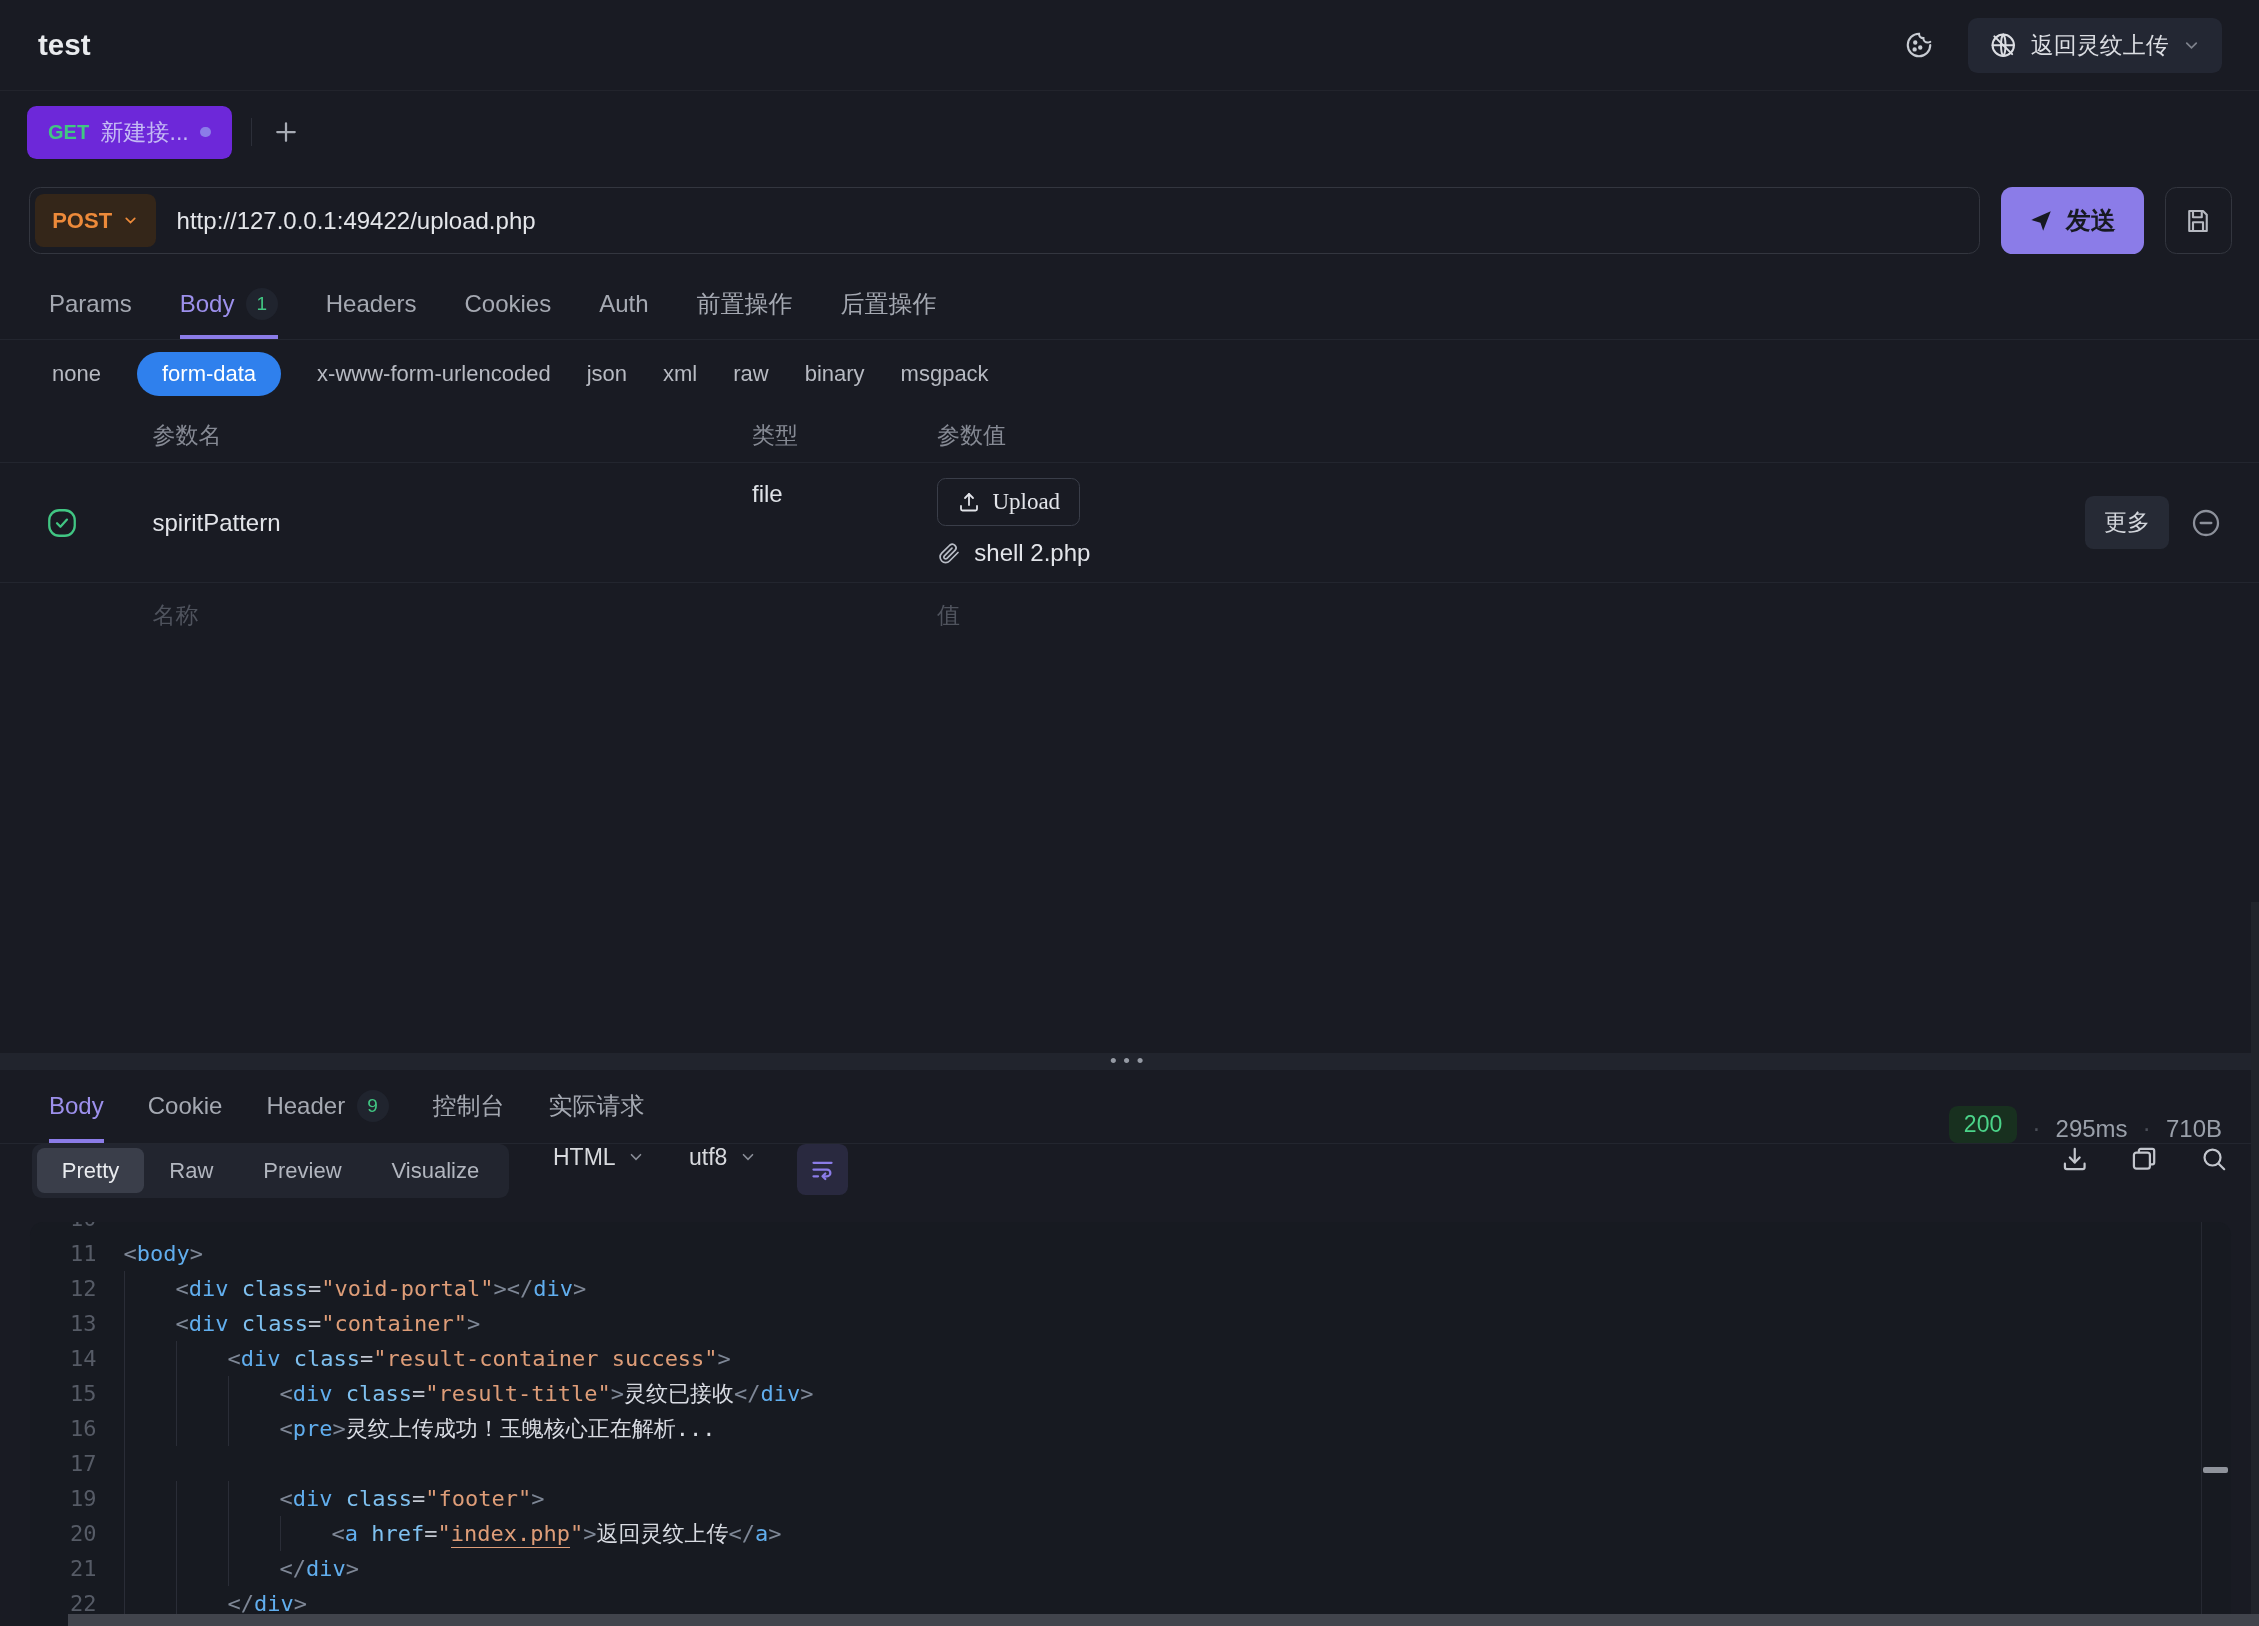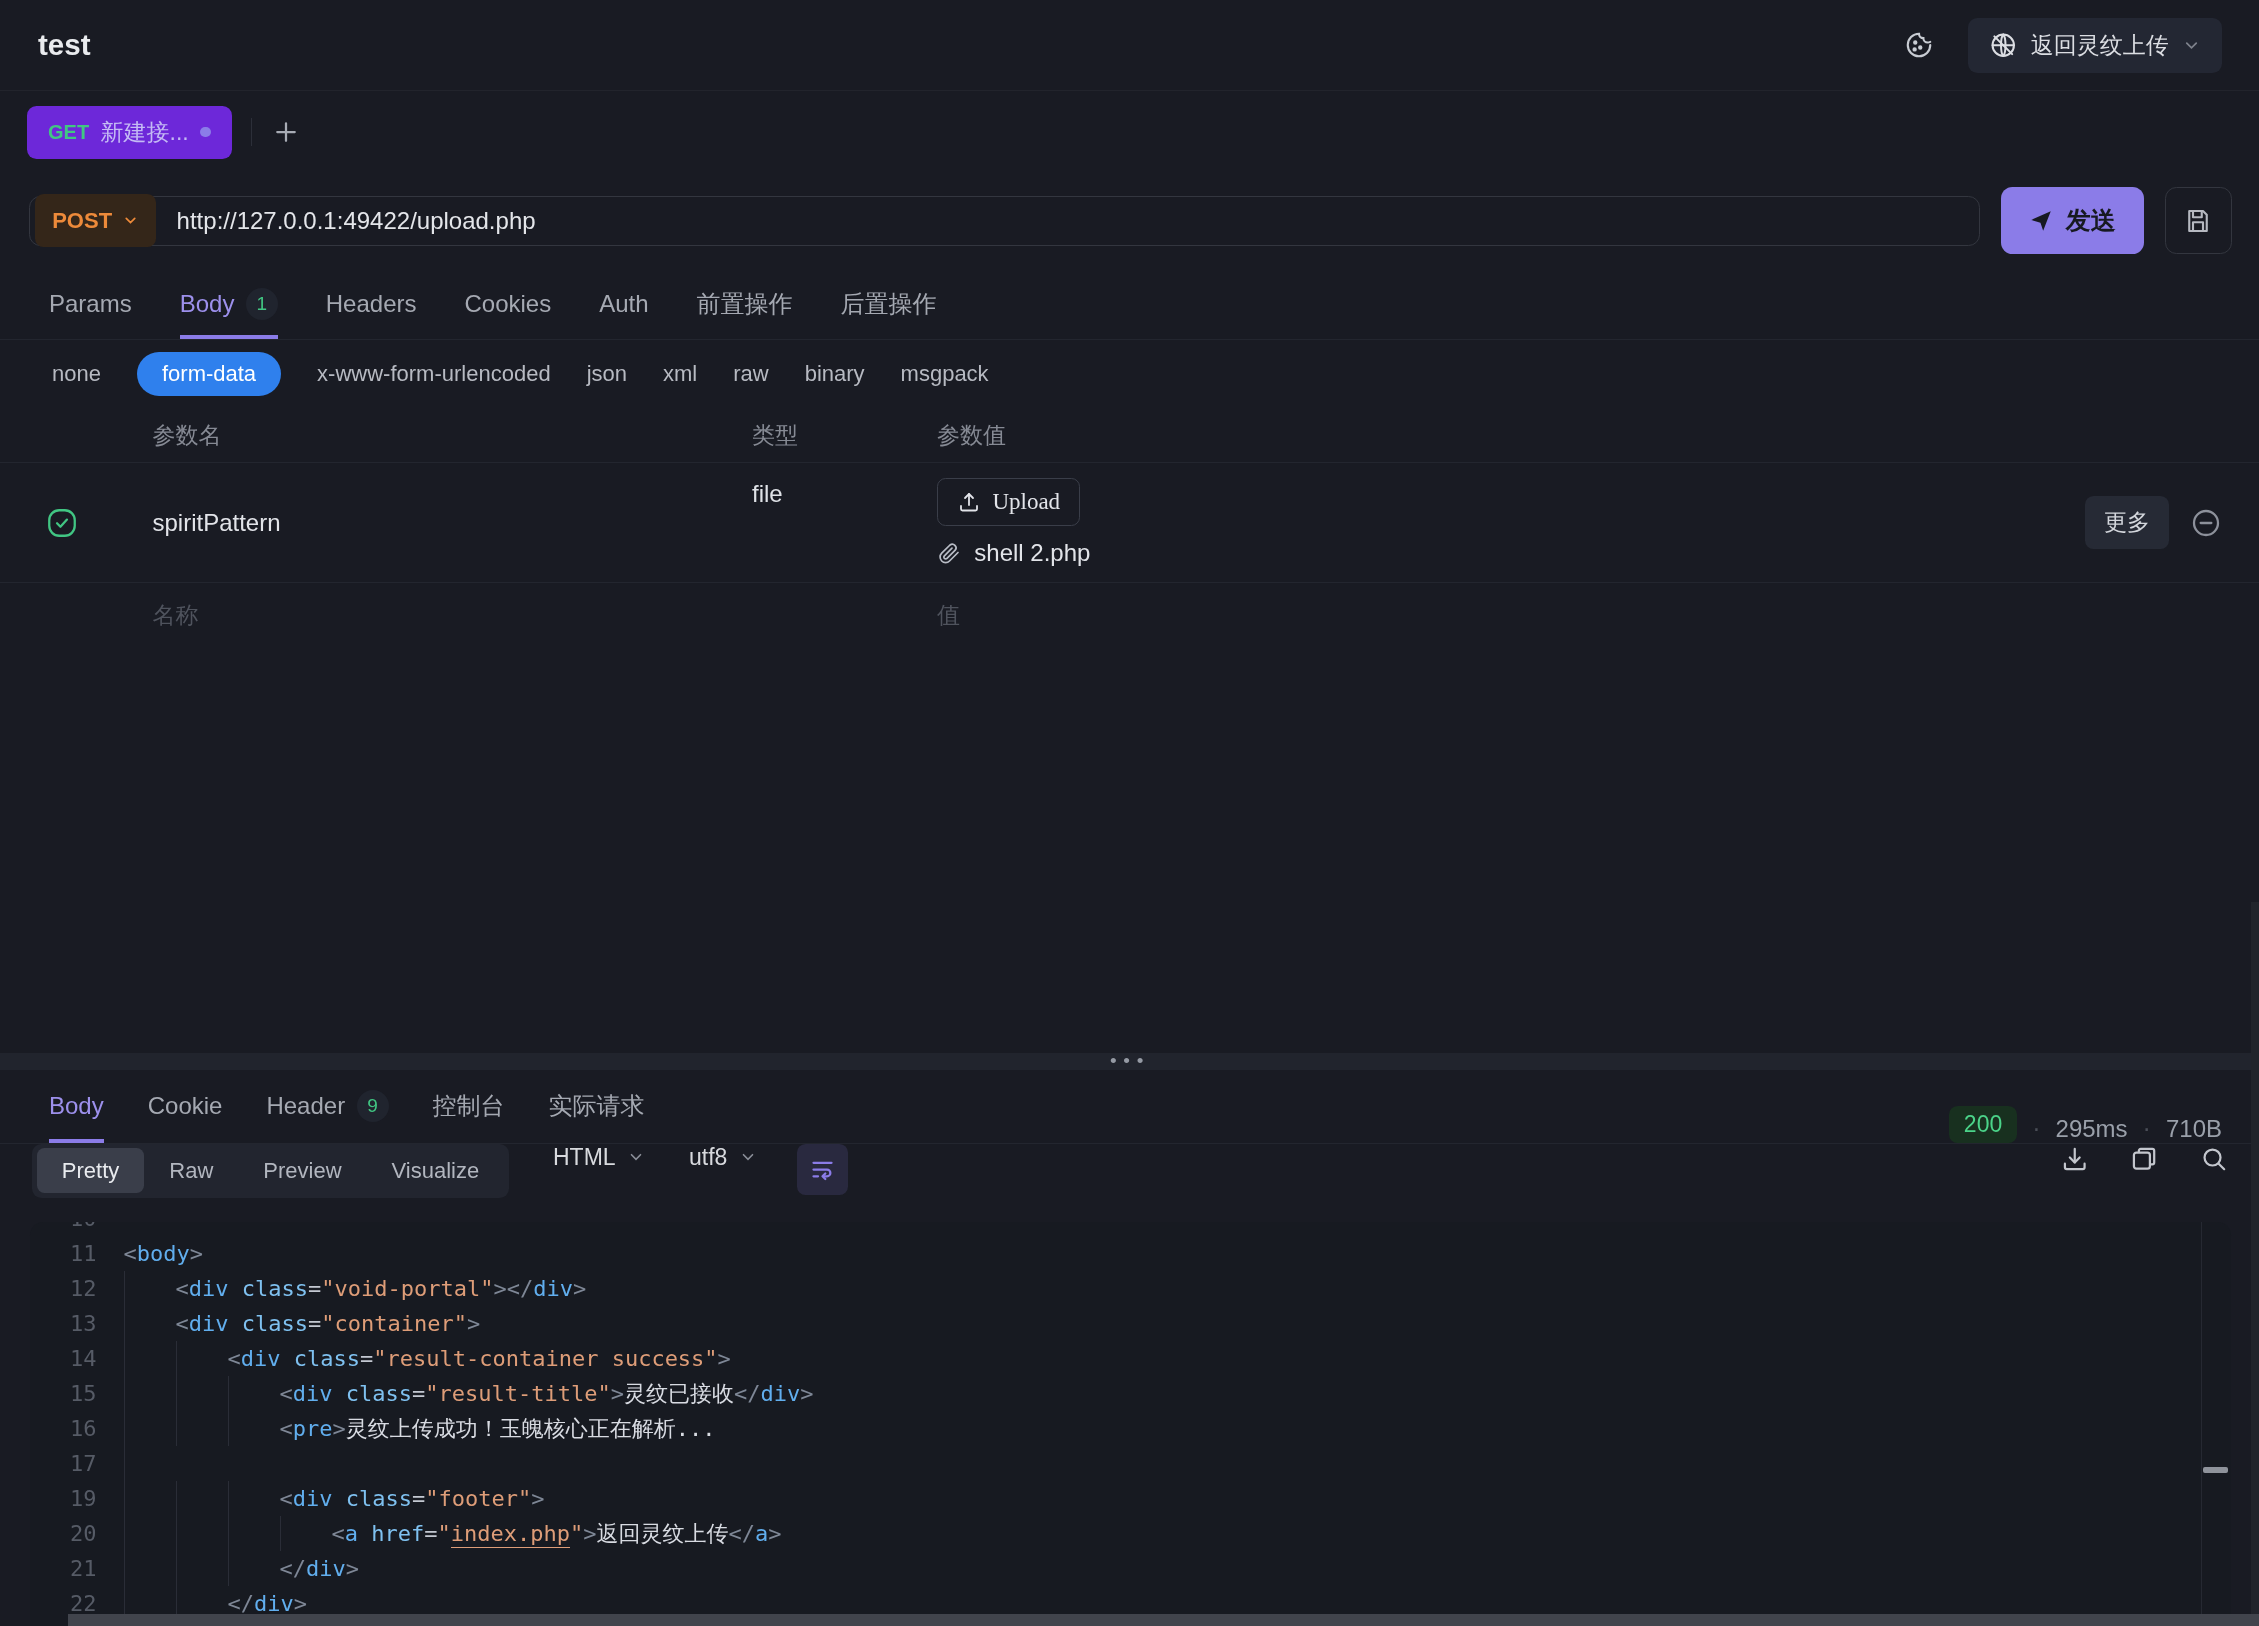--- a/index.html
+++ b/index.html
@@ -24,21 +24,21 @@
   .tabstrip { height:82px; flex:none; display:flex; align-items:center; padding-left:27px; gap:19px; }
   .req-tab { display:flex; align-items:center; gap:11.4px; height:53px; padding:0 21px; background:#6d28d9; border-radius:9.5px; cursor:pointer; }
   .req-tab .m { color:var(--green,#41c683); font-weight:700; font-size:20px; }
   .req-tab .t { color:#c4baf4; font-size:23px; }
   .req-tab .dot { width:10.5px; height:10.5px; border-radius:50%; background:var(--accent-purple,#8b7ce8); }
   .vdiv { width:1.9px; height:28.5px; background:#2c2f39; }
   .plus-btn { color:#a8acb5; }
 
   
   .urlbar { height:95px; flex:none; display:flex; align-items:center; padding:0 28.5px; gap:21px; }
-  .url-input { flex:1; height:50px; border:1.9px solid #33363f; border-radius:11.4px; display:flex; align-items:center; padding:0 5.7px; }
+  .url-input { flex:1; height:67px; border:1.9px solid #33363f; border-radius:11.4px; display:flex; align-items:center; padding:0 5.7px; }
   .method-pill { display:flex; align-items:center; gap:9.5px; height:53px; padding:0 17px; background:#342619; border-radius:8.6px; color:var(--orange,#ed8a3a); font-weight:700; font-size:22px; cursor:pointer; flex:none; }
   .url-text { margin-left:21px; font-size:24px; color:#e4e6ea; white-space:nowrap; }
   .send-btn { flex:none; width:143px; height:67px; border:none; border-radius:11.4px; background:var(--accent-purple,#8b7ce8); color:#171921; font-size:25px; font-weight:600; display:flex; align-items:center; justify-content:center; gap:11.4px; cursor:pointer; font-family:inherit; }
   .save-btn { flex:none; width:67px; height:67px; border:1.9px solid #33363f; background:none; border-radius:11.4px; display:flex; align-items:center; justify-content:center; color:#b6b9c1; cursor:pointer; }
 
   
   .rtabs { height:72px; flex:none; display:flex; align-items:stretch; padding:0 49px; gap:48px; border-bottom:1px solid #23262f; font-size:24px; color:#a5a9b2; }
   .rtabs .tab { display:flex; align-items:center; gap:11.4px; border-bottom:4.8px solid transparent; padding-top:4.8px; cursor:pointer; }
   .rtabs .tab.active { color:#9d90ec; border-bottom-color:var(--accent-purple,#8b7ce8); }
   .badge { min-width:32px; height:32px; padding:0 8.6px; border-radius:16px; background:#20242e; color:var(--green,#41c683); font-size:19px; display:flex; align-items:center; justify-content:center; }

